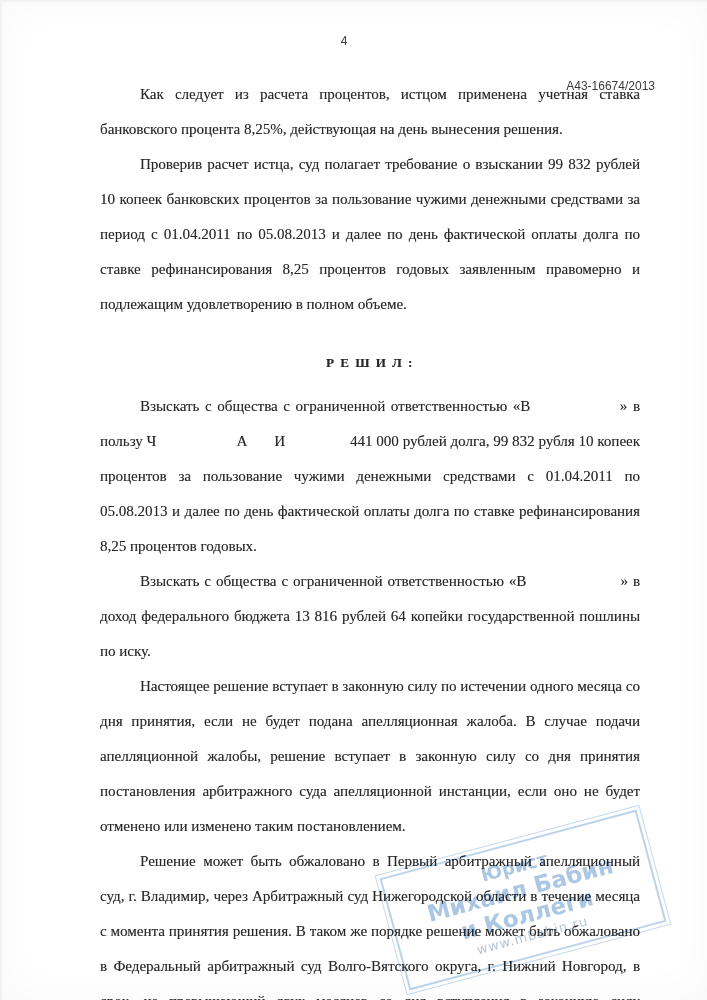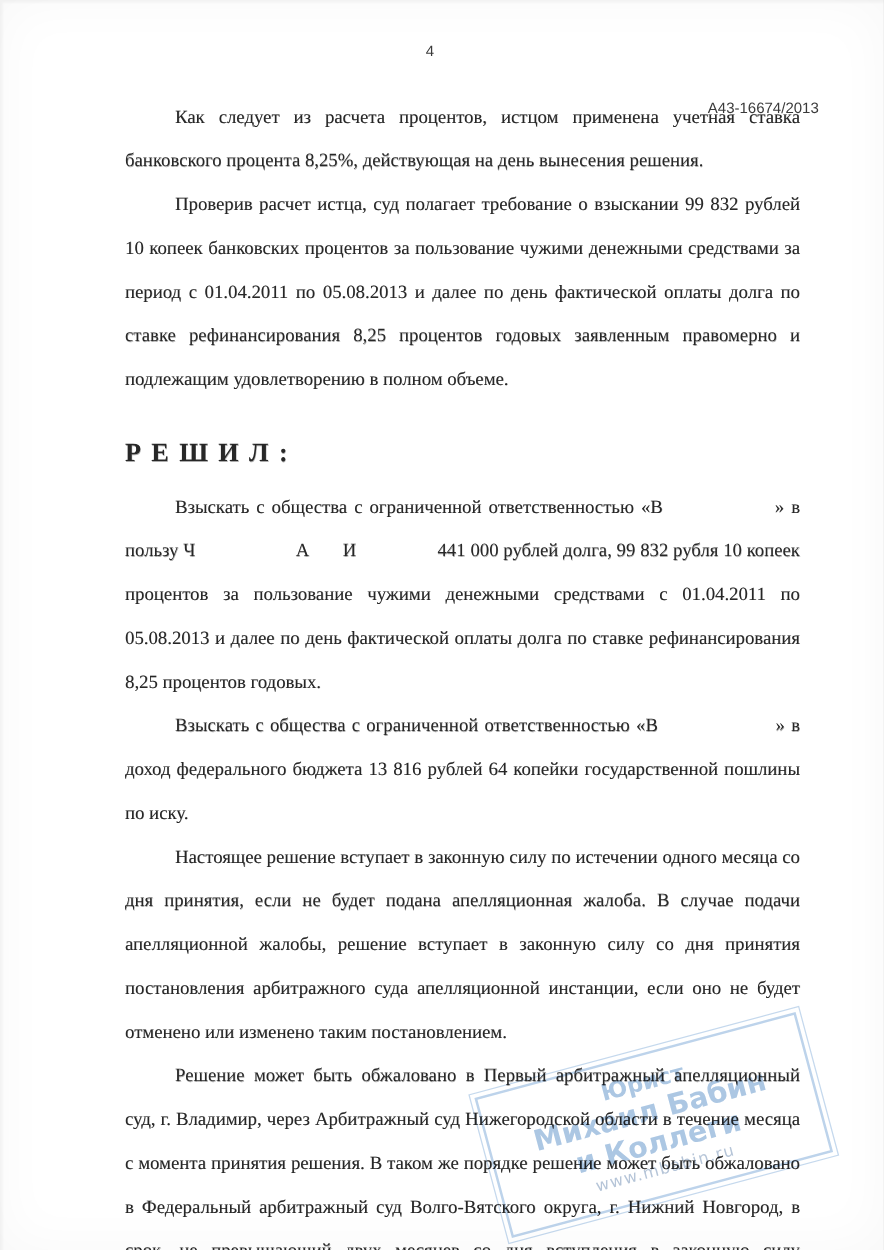--- a/index.html
+++ b/index.html
@@ -15,22 +15,22 @@
   }
   .pgnum { position:absolute; left:0; right:67px; text-align:center; }
   .case  { position:absolute; right:0; top:0;margin-top:45px; }
   .content {
     position:absolute; top:77px; left:100px; right:67px;
     font-size:15px; line-height:35px; text-align:justify;
     text-shadow: 0.3px 0.3px 0.5px rgba(70,70,70,0.45);
   }
   .content p { margin:0; text-indent:40px; }
   .resolved {
-    margin:23px 0 9px; text-align:left; text-indent:0;
-    font-size:21px; font-weight:bold; letter-spacing:1.5px;
+    margin:23px 0 9px; text-align:center; text-indent:0;
+    font-size:13px; font-weight:bold; letter-spacing:1.5px;
   }
   .sig-row {
     margin-top:26px; display:flex; justify-content:flex-end;
     font-weight:bold; text-indent:0;
   }
   .sig-row span { text-indent:0; }
   .stamp {
     position:absolute; left:390px; top:842px; width:262px; height:112px;
     transform:rotate(-15deg);
     border:2px solid rgba(168,198,228,0.85);

